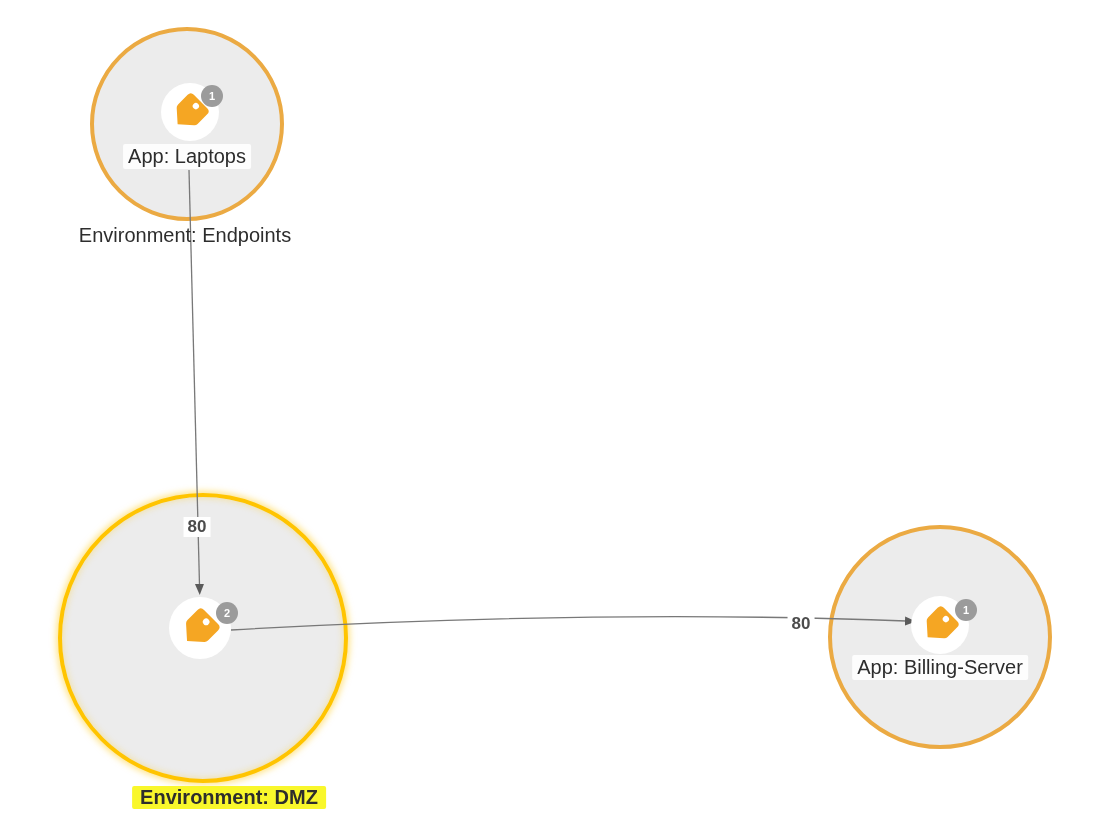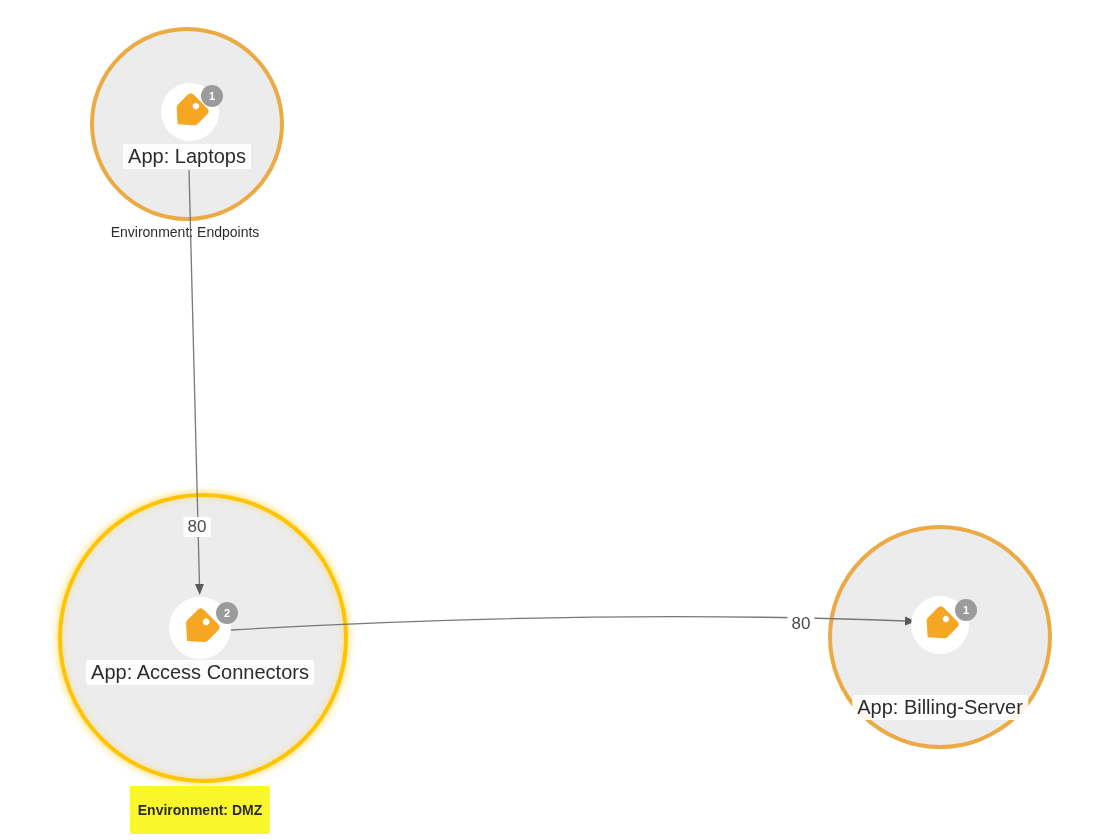--- a/index.html
+++ b/index.html
@@ -85,40 +85,42 @@
     background: rgba(255, 255, 255, 0.88);
     padding: 1px 5px;
     border-radius: 2px;
     z-index: 3;
   }
 
   .env-label {
     position: absolute;
     transform: translateX(-50%);
     white-space: nowrap;
-    font-size: 14px;
+    font-size: 20px;
     color: var(--text);
     z-index: 3;
   }
   .env-label.highlighted {
     font-weight: bold;
     background: var(--highlight-bg);
-    padding: 16px 8px;
+    padding: 0 8px;
     border-radius: 2px;
+    margin-left: 29px;
   }
 
   .port-label {
     position: absolute;
     transform: translateX(-50%);
     white-space: nowrap;
     font-size: 17px;
     color: var(--port-text);
     background: #ffffff;
     padding: 0 4px;
     z-index: 3;
+    font-weight: bold;
   }
 </style>
 </head>
 <body>
 
 <div class="canvas">
 
   <svg class="edges-layer" width="1098" height="840" viewBox="0 0 1098 840" xmlns="http://www.w3.org/2000/svg">
     <defs>
       <marker id="arrow" markerUnits="userSpaceOnUse" markerWidth="12" markerHeight="10" refX="1" refY="4.5" orient="auto">
@@ -148,34 +150,33 @@
     <div class="circle selected" style="left:58px; top:493px; width:290px; height:290px;"></div>
     <div class="icon-disc" style="left:169px; top:597px; width:62px; height:62px;">
       <svg width="44" height="44" viewBox="0 0 48 48">
         <g transform="rotate(-45 24 24)">
           <path d="M4 24 L16.5 10 Q18 8.2 20.5 8.2 L36 8.2 Q41 8.2 41 13.2 L41 34.8 Q41 39.8 36 39.8 L20.5 39.8 Q18 39.8 16.5 38 Z" fill="#f5a623"></path>
           <circle cx="33.5" cy="24" r="3.6" fill="#ffffff"></circle>
         </g>
       </svg>
     </div>
     <div class="badge" style="left:216px; top:602px;">2</div>
-    <div class="app-label" style="left:200px; top:660px;">App: Access Connectors</div>
     <div class="env-label highlighted" style="left:200px; top:786px;">Environment: DMZ</div>
   </div>
 
   <div class="node-group">
     <div class="circle" style="left:828px; top:525px; width:224px; height:224px;"></div>
     <div class="icon-disc" style="left:911px; top:596px; width:58px; height:58px;">
       <svg width="42" height="42" viewBox="0 0 48 48">
         <g transform="rotate(-45 24 24)">
           <path d="M4 24 L16.5 10 Q18 8.2 20.5 8.2 L36 8.2 Q41 8.2 41 13.2 L41 34.8 Q41 39.8 36 39.8 L20.5 39.8 Q18 39.8 16.5 38 Z" fill="#f5a623"></path>
           <circle cx="33.5" cy="24" r="3.6" fill="#ffffff"></circle>
         </g>
       </svg>
     </div>
     <div class="badge" style="left:955px; top:599px;">1</div>
-    <div class="app-label" style="left:940px; top:655px;margin-top:40px;">App: Billing-Server</div>
+    <div class="app-label" style="left:940px; top:655px;">App: Billing-Server</div>
   </div>
 
   <div class="port-label" style="left:197px; top:517px;">80</div>
   <div class="port-label" style="left:801px; top:614px;">80</div>
 
 </div>
 
 </body></html>

